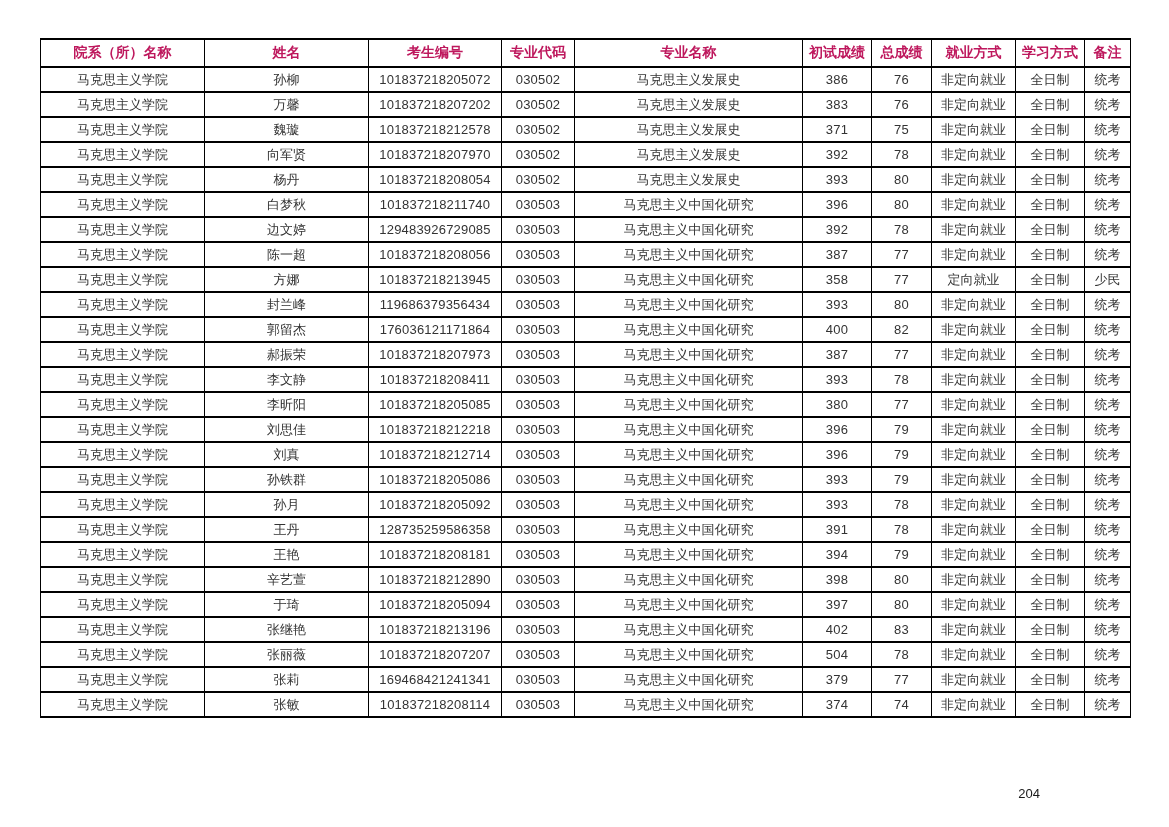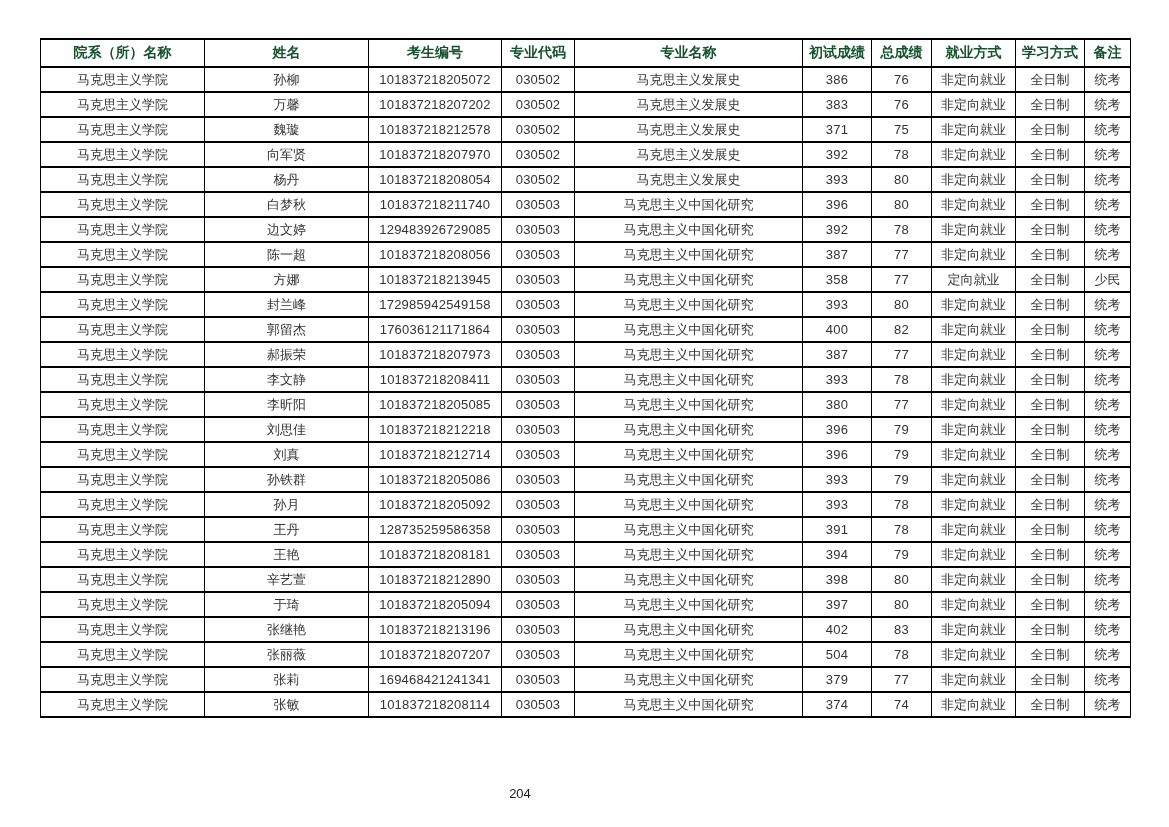--- a/index.html
+++ b/index.html
@@ -41,38 +41,38 @@
     text-align: center;
     vertical-align: middle;
     white-space: nowrap;
     overflow: hidden;
     padding: 0 2px;
   }
   table.roster th {
     height: 26px;
     font-size: 14px;
     font-weight: bold;
-    color: #14532d;
+    color: #be185d;
   }
   table.roster td {
     height: 23px;
     font-size: 13px;
     font-weight: normal;
     color: #333333;
   }
   td.num {
     font-size: 13.5px;
     letter-spacing: 0.2px;
   }
   .page-number {
     position: absolute;
     top: 786px;
     left: 0;
     width: 1040px;
-    text-align: center;
+    text-align: right;
     font-size: 13px;
     color: #1a1a1a;
   }
 </style>
 </head>
 <body>
 
 <div class="page">
 
   <table class="roster">
@@ -207,21 +207,21 @@
           <td>马克思主义中国化研究</td>
           <td class="num">358</td>
           <td class="num">77</td>
           <td>定向就业</td>
           <td>全日制</td>
           <td>少民</td>
         </tr>
         <tr>
           <td>马克思主义学院</td>
           <td>封兰峰</td>
-          <td class="num">172985942549158</td>
+          <td class="num">119686379356434</td>
           <td class="num">030503</td>
           <td>马克思主义中国化研究</td>
           <td class="num">393</td>
           <td class="num">80</td>
           <td>非定向就业</td>
           <td>全日制</td>
           <td>统考</td>
         </tr>
         <tr>
           <td>马克思主义学院</td>

